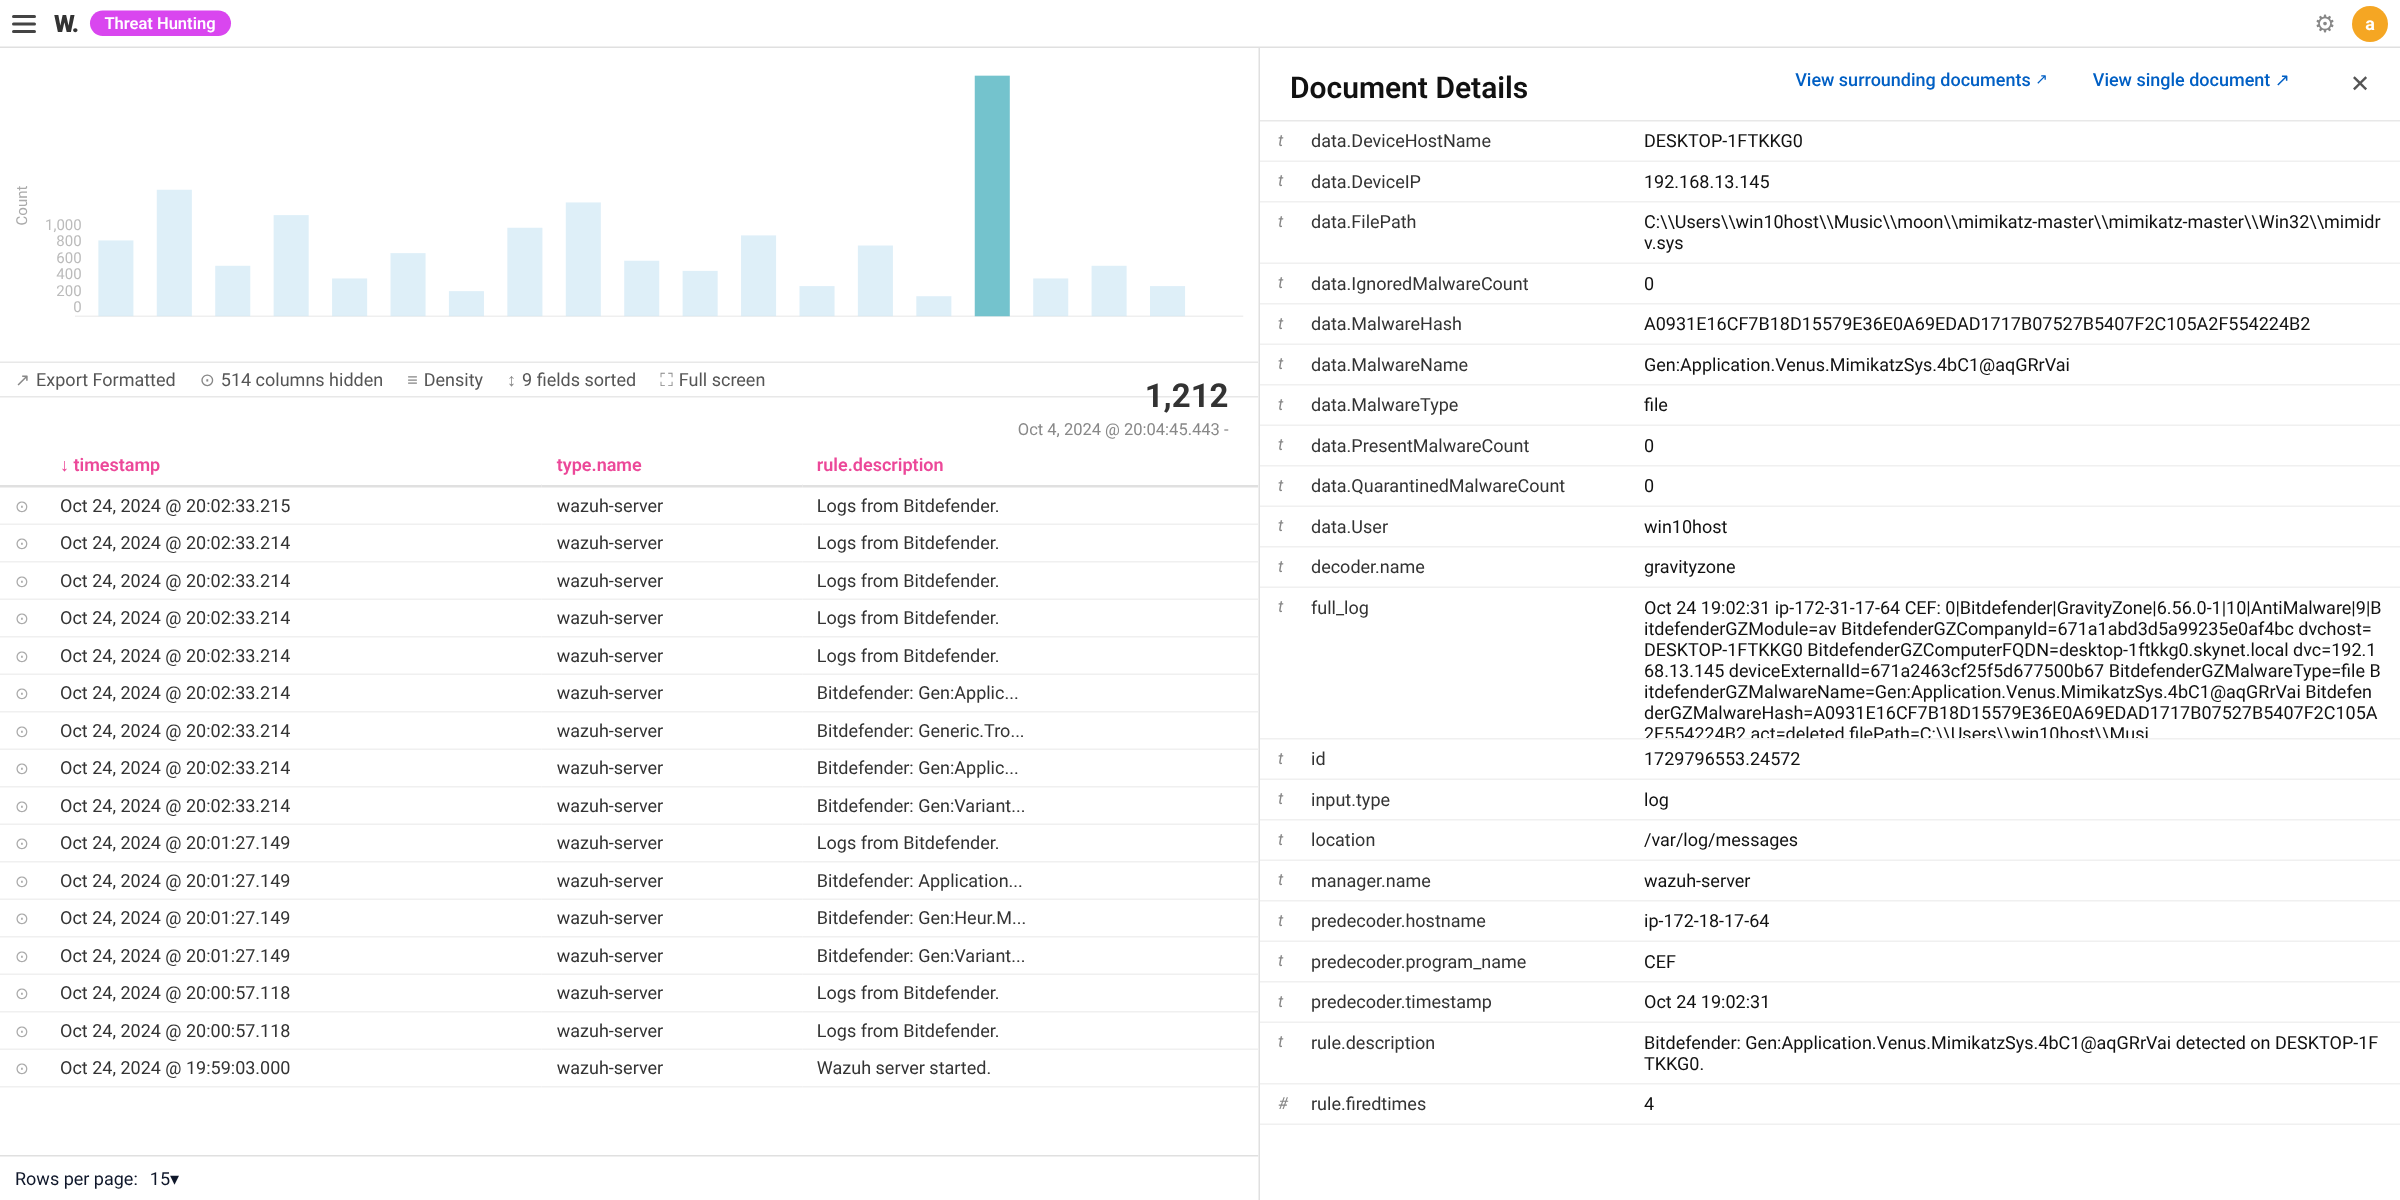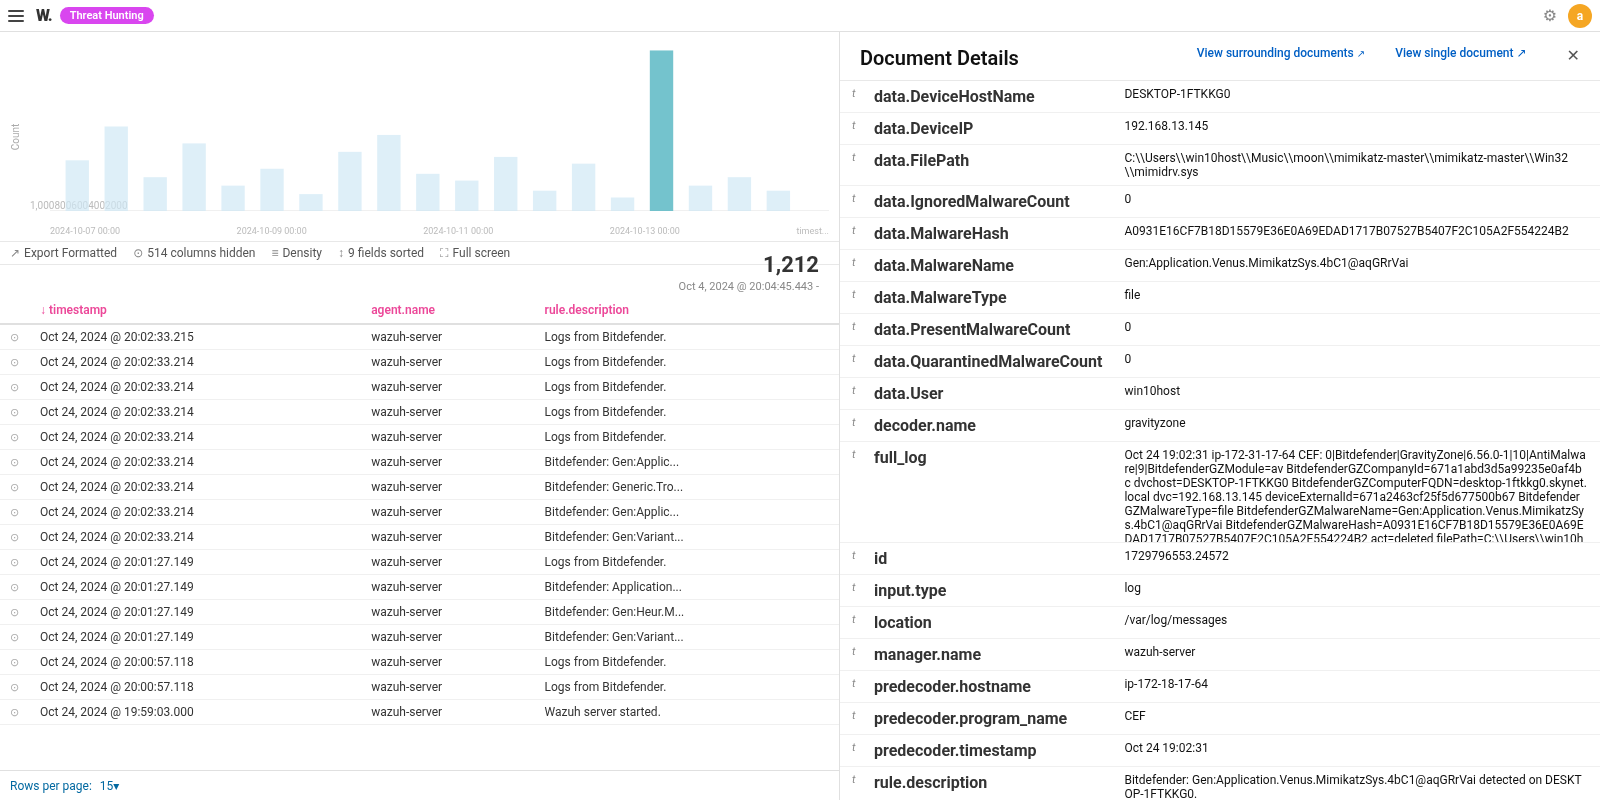--- a/index.html
+++ b/index.html
@@ -74,21 +74,21 @@
       font-size: 10px;
       color: #aaa;
       white-space: nowrap;
     }
     .chart-y-axis {
       position: absolute;
       left: 30px;
       top: 10px;
       bottom: 30px;
       display: flex;
-      flex-direction: row;
+      flex-direction: column;
       justify-content: flex-end;
       align-items: flex-end;
     }
     .chart-y-tick {
       font-size: 10px;
       color: #bbb;
     }
     .chart-canvas {
       position: absolute;
       left: 50px;
@@ -185,21 +185,21 @@
     
     .bottom-bar {
       position: absolute;
       bottom: 0; left: 0; right: 0;
       height: 30px;
       border-top: 1px solid #e0e0e0;
       display: flex;
       align-items: center;
       padding: 0 10px;
       font-size: 12px;
-      color: #0369a1;
+      color: #0f172a;
       gap: 8px;
     }
     .rows-select {
       display: flex; align-items: center; gap: 0; cursor: pointer;
     }
 
     
     .right-panel {
       width: 760px;
       min-width: 760px;
@@ -257,23 +257,23 @@
     .field-icon-cell {
       width: 24px;
       padding: 6px 4px 6px 12px;
       color: #aaa;
       font-size: 11px;
       vertical-align: top;
     }
     .field-name-cell {
       width: 220px;
       padding: 6px 10px;
-      font-size: 16px;
+      font-size: 12px;
       color: #333;
-      font-weight: 700;
+      font-weight: 400;
       vertical-align: top;
       white-space: nowrap;
     }
     .field-value-cell {
       padding: 6px 12px;
       font-size: 12px;
       color: #111;
       word-break: break-all;
       vertical-align: top;
     }
@@ -325,27 +325,20 @@
         <rect x="52%" y="82%" width="3%" height="18%" fill="#d0e8f5" opacity="0.7"></rect>
         <rect x="57%" y="68%" width="3%" height="32%" fill="#d0e8f5" opacity="0.7"></rect>
         <rect x="62%" y="88%" width="3%" height="12%" fill="#d0e8f5" opacity="0.7"></rect>
         <rect x="67%" y="72%" width="3%" height="28%" fill="#d0e8f5" opacity="0.7"></rect>
         <rect x="72%" y="92%" width="3%" height="8%" fill="#d0e8f5" opacity="0.7"></rect>
         <rect x="77%" y="5%" width="3%" height="95%" fill="#5cb8c4" opacity="0.85"></rect>
         <rect x="82%" y="85%" width="3%" height="15%" fill="#d0e8f5" opacity="0.7"></rect>
         <rect x="87%" y="80%" width="3%" height="20%" fill="#d0e8f5" opacity="0.7"></rect>
         <rect x="92%" y="88%" width="3%" height="12%" fill="#d0e8f5" opacity="0.7"></rect>
       </svg>
-      <div class="chart-x-axis">
-        <span class="chart-x-tick">2024-10-07 00:00</span>
-        <span class="chart-x-tick">2024-10-09 00:00</span>
-        <span class="chart-x-tick">2024-10-11 00:00</span>
-        <span class="chart-x-tick">2024-10-13 00:00</span>
-        <span class="chart-x-tick">timest...</span>
-      </div>
     </div>
 
     <div class="data-toolbar">
       <div class="data-toolbar-item">
         <span class="toolbar-icon">↗</span>
         <span>Export Formatted</span>
       </div>
       <div class="data-toolbar-item">
         <span class="toolbar-icon">⊙</span>
         <span>514 columns hidden</span>
@@ -369,21 +362,21 @@
 
     <div class="data-table-wrapper">
       <table class="data-table">
         <thead>
           <tr>
             <th style="width:30px;"></th>
             <th>
               <span>↓ timestamp</span>
             </th>
             <th>
-              <span>agent.name</span>
+              <span>type.name</span>
             </th>
             <th>
               <span>rule.description</span>
             </th>
           </tr>
         </thead>
         <tbody id="table-body">
         <tr>
       <td><span class="row-expand-icon">⊙</span></td>
       <td>Oct 24, 2024 @ 20:02:33.215</td>

